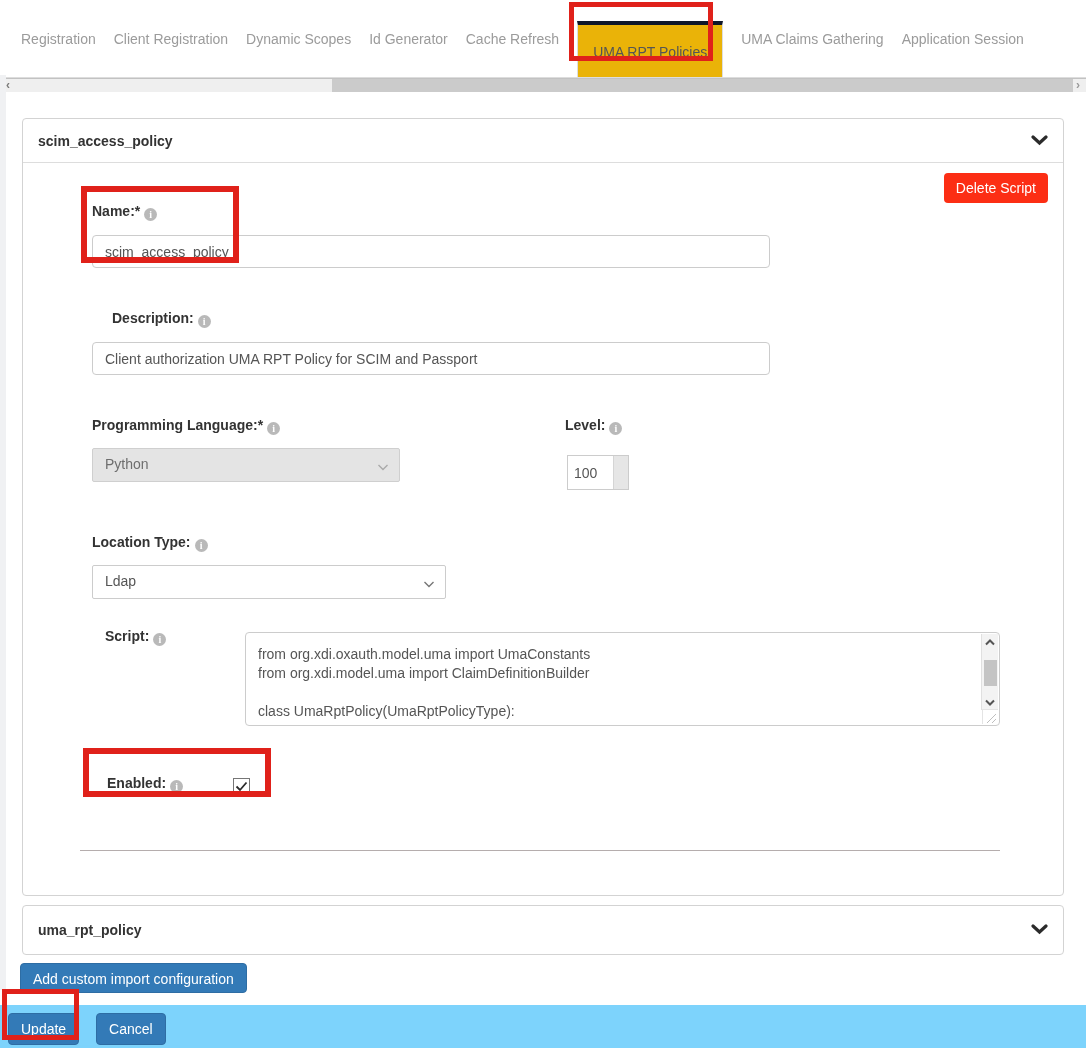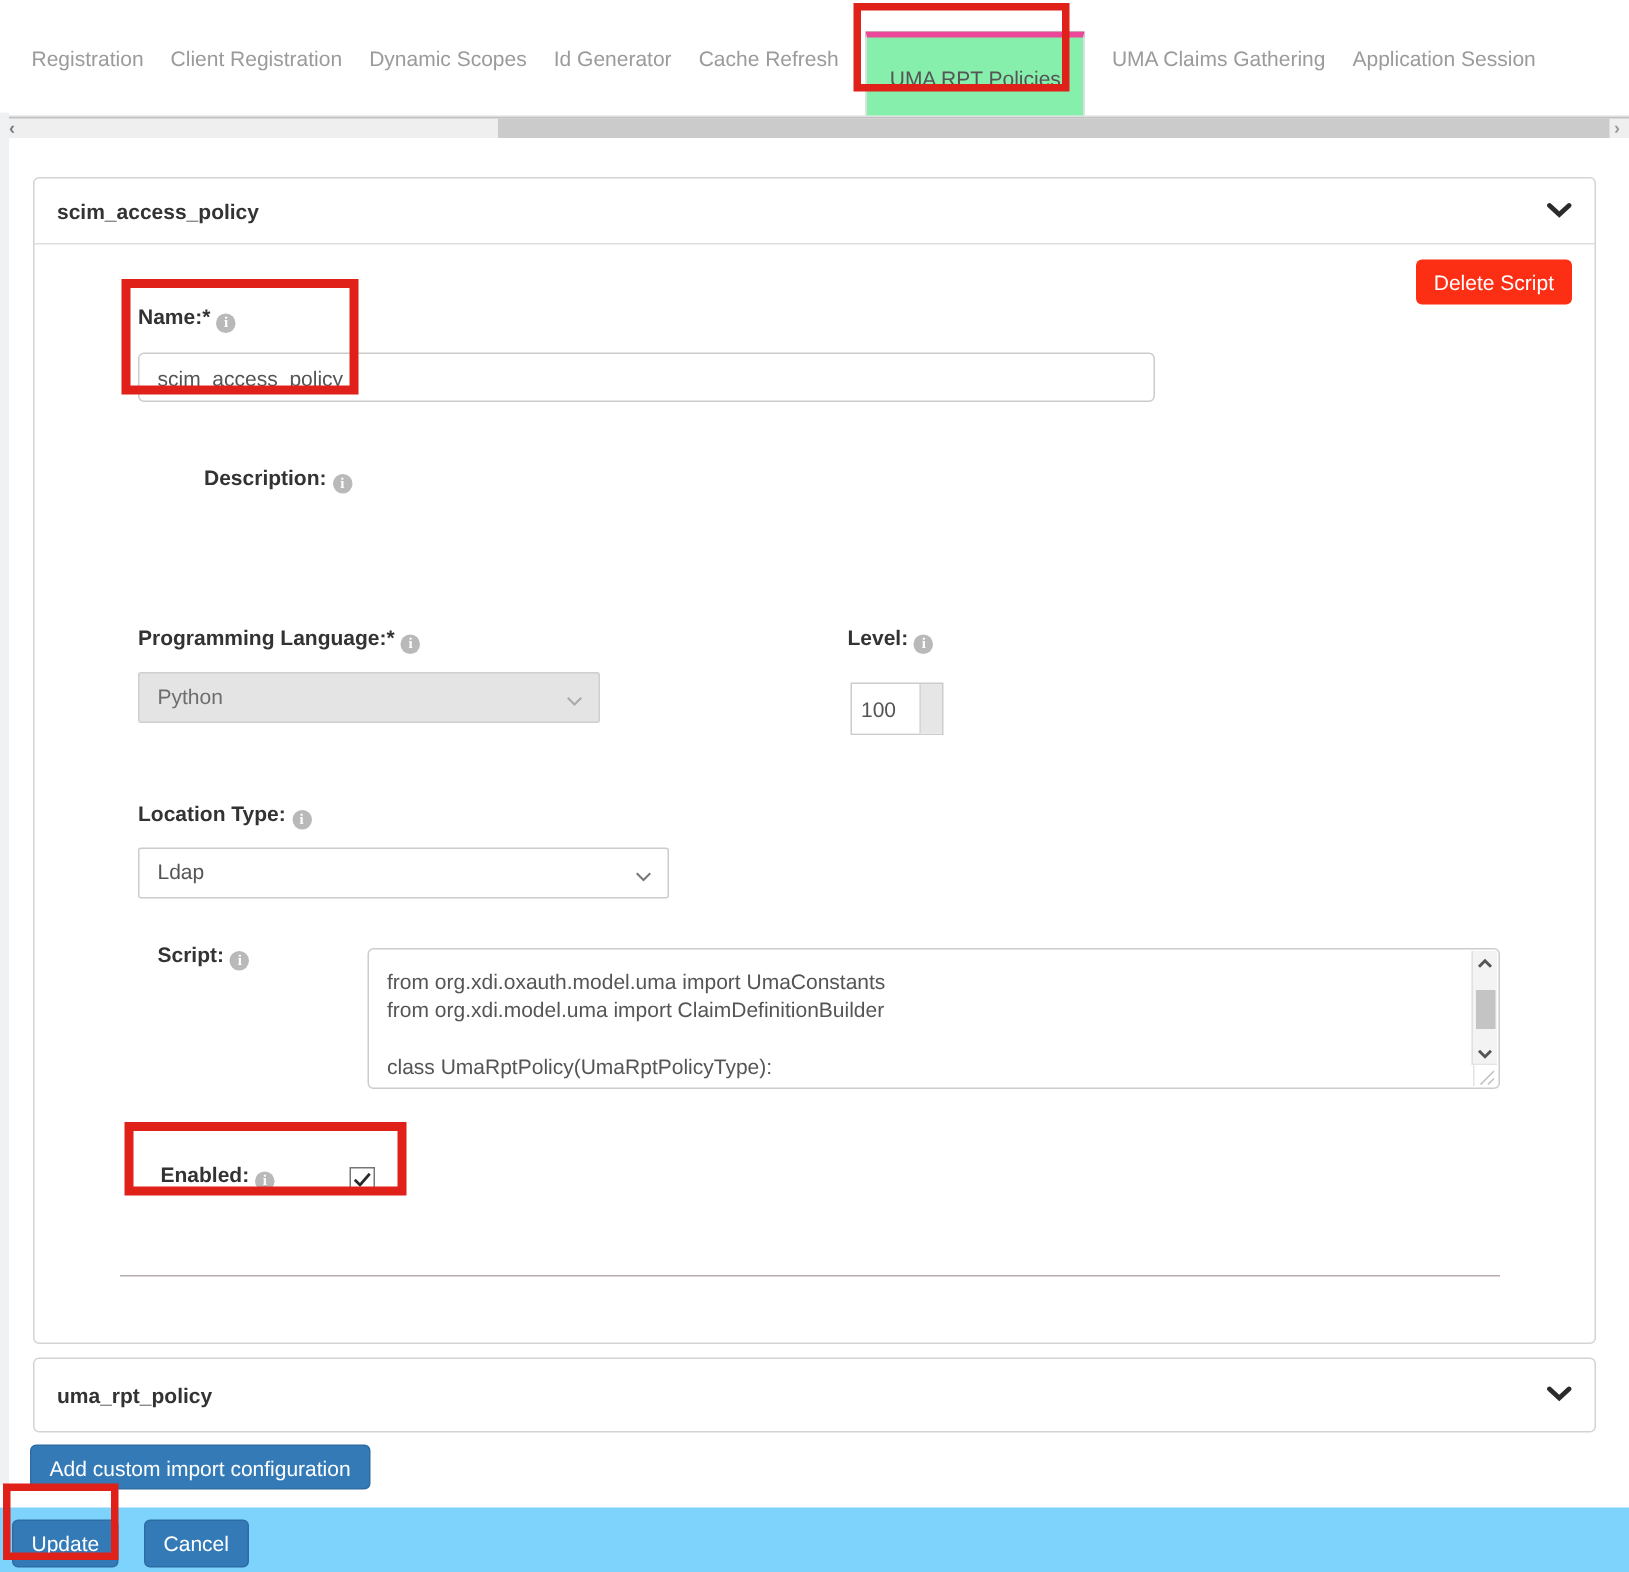--- a/index.html
+++ b/index.html
@@ -30,24 +30,24 @@
     flex: none;
   }
   .tab.active {
     align-self: flex-end;
     height: 57px;
     margin-top: 4px;
     margin-bottom: -1px;
     display: flex;
     align-items: center;
     padding: 0 15px;
-    background: #86efac;
+    background: #eab308;
     border: 1px solid #ddd;
     border-bottom: none;
-    border-top: 4px solid #ec4899;
+    border-top: 4px solid #0f172a;
     color: #555;
     z-index: 2;
   }
 
   
   .tab-scroll {
     position: relative;
     height: 14px;
     background: #efefef;
     border-top: 1px solid #c2c2c2;
@@ -333,23 +333,24 @@
   </div>
   <div class="panel-body">
 
     <button class="btn btn-danger delete-btn">Delete Script</button>
 
     <div class="field-label" style="left:69px; top:40px;">
       <span>Name:*</span><span class="info-icon">i</span>
     </div>
     <input class="text-input" style="left: 69px; top: 72px; width: 678px; height: 33px;" type="text" value="scim_access_policy">
 
-    <div class="field-label" style="left:86px; top:147px;padding-left:27px;">
+    <div class="field-label" style="left:62px; top:147px;padding-left:27px;">
       <span>Description:</span><span class="info-icon">i</span>
     </div>
+    <input class="text-input" style="left: 69px; top: 179px; width: 678px; height: 33px;" type="text" value="Client authorization UMA RPT Policy for SCIM and Passport">
 
     <div class="field-label" style="left:69px; top:254px;">
       <span>Programming Language:*</span><span class="info-icon">i</span>
     </div>
     <div class="select-box disabled" style="left:69px; top:285px; width:308px; height:34px;" role="combobox" aria-disabled="true">
       <span>Python</span>
       <span class="select-chevron">
         <svg width="12" height="8" viewBox="0 0 12 8">
             <path d="M1.5 1.5 L6 6 L10.5 1.5" stroke="#aaa" stroke-width="1.4" fill="none"></path>
           </svg>

